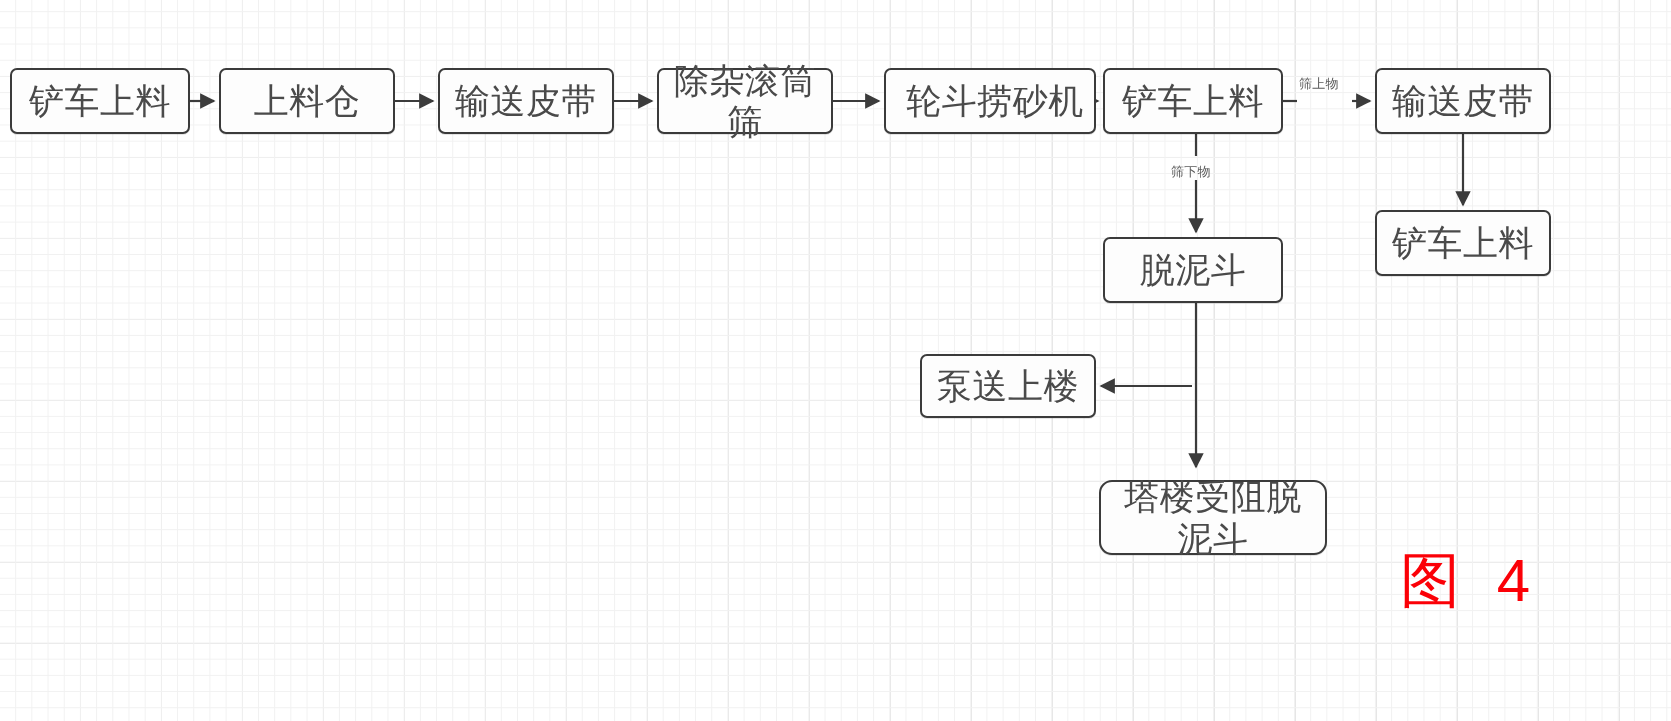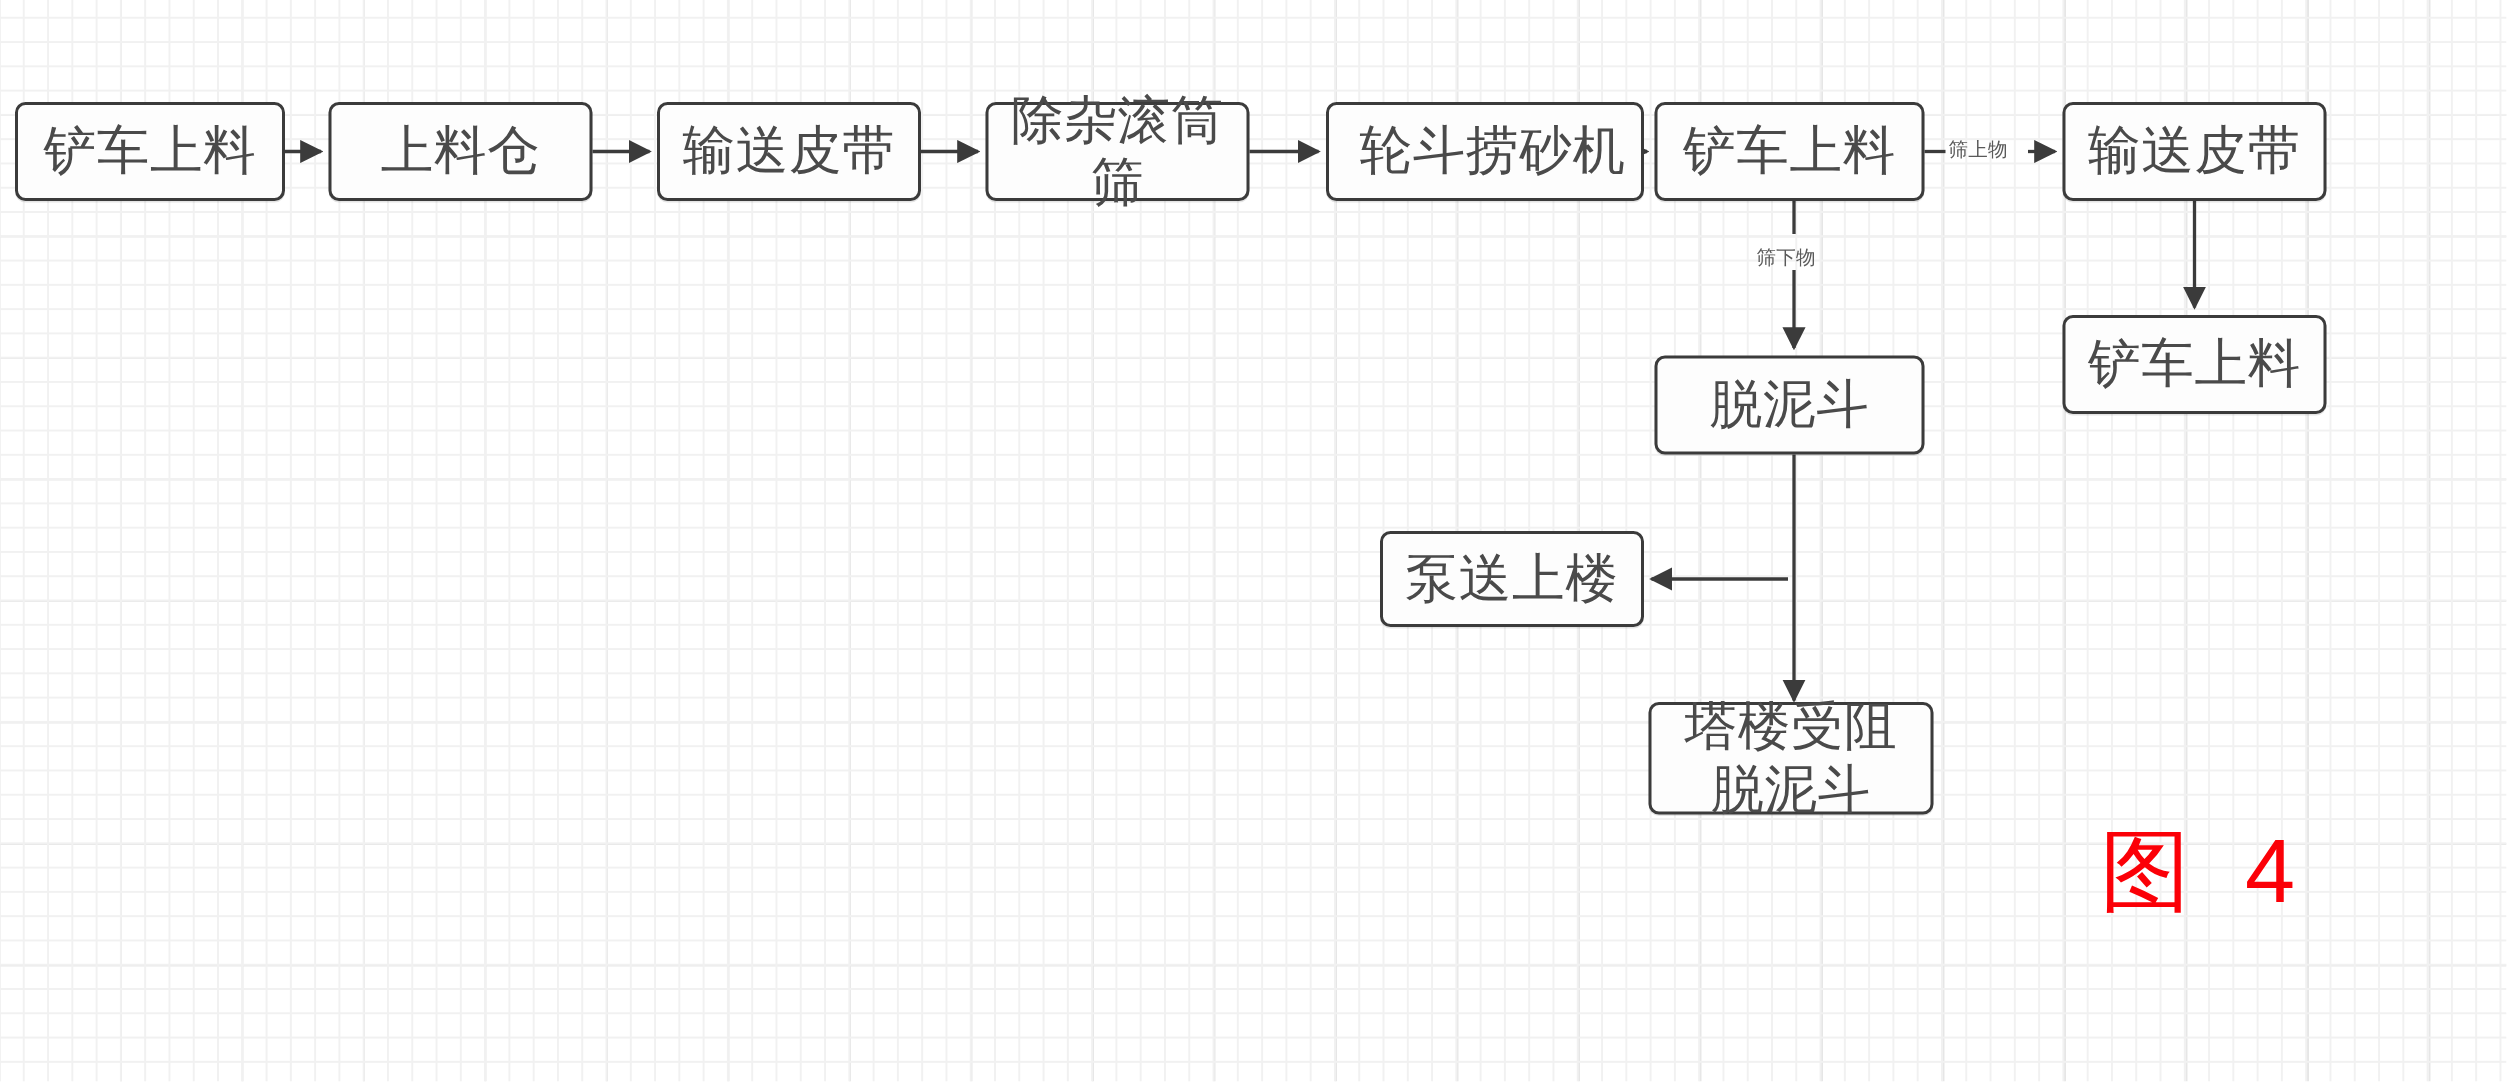--- a/index.html
+++ b/index.html
@@ -141,23 +141,23 @@
   </div>
 
   <div class="node" style="left:1103px; top:237px; width:180px; height:66px;">
     <span>脱泥斗</span>
   </div>
 
   <div class="node" style="left:920px; top:354px; width:176px; height:64px;">
     <span>泵送上楼</span>
   </div>
 
-  <div class="node" style="left:1099px; top:468px; width:190px; height:75px;">
+  <div class="node" style="left:1099px; top:480px; width:228px; height:75px;border-radius:13px;">
     <span>塔楼受阻脱泥斗</span>
   </div>
 
-  <div class="edge-label" style="left:1299px; top:91px;">筛上物</div>
+  <div class="edge-label" style="left:1299px; top:75px;">筛上物</div>
 
   <div class="edge-label" style="left:1171px; top:163px;">筛下物</div>
 
   <div class="caption" style="left:1400px; top:551px;">图 4</div>
 
 </div>
 
 </body></html>

